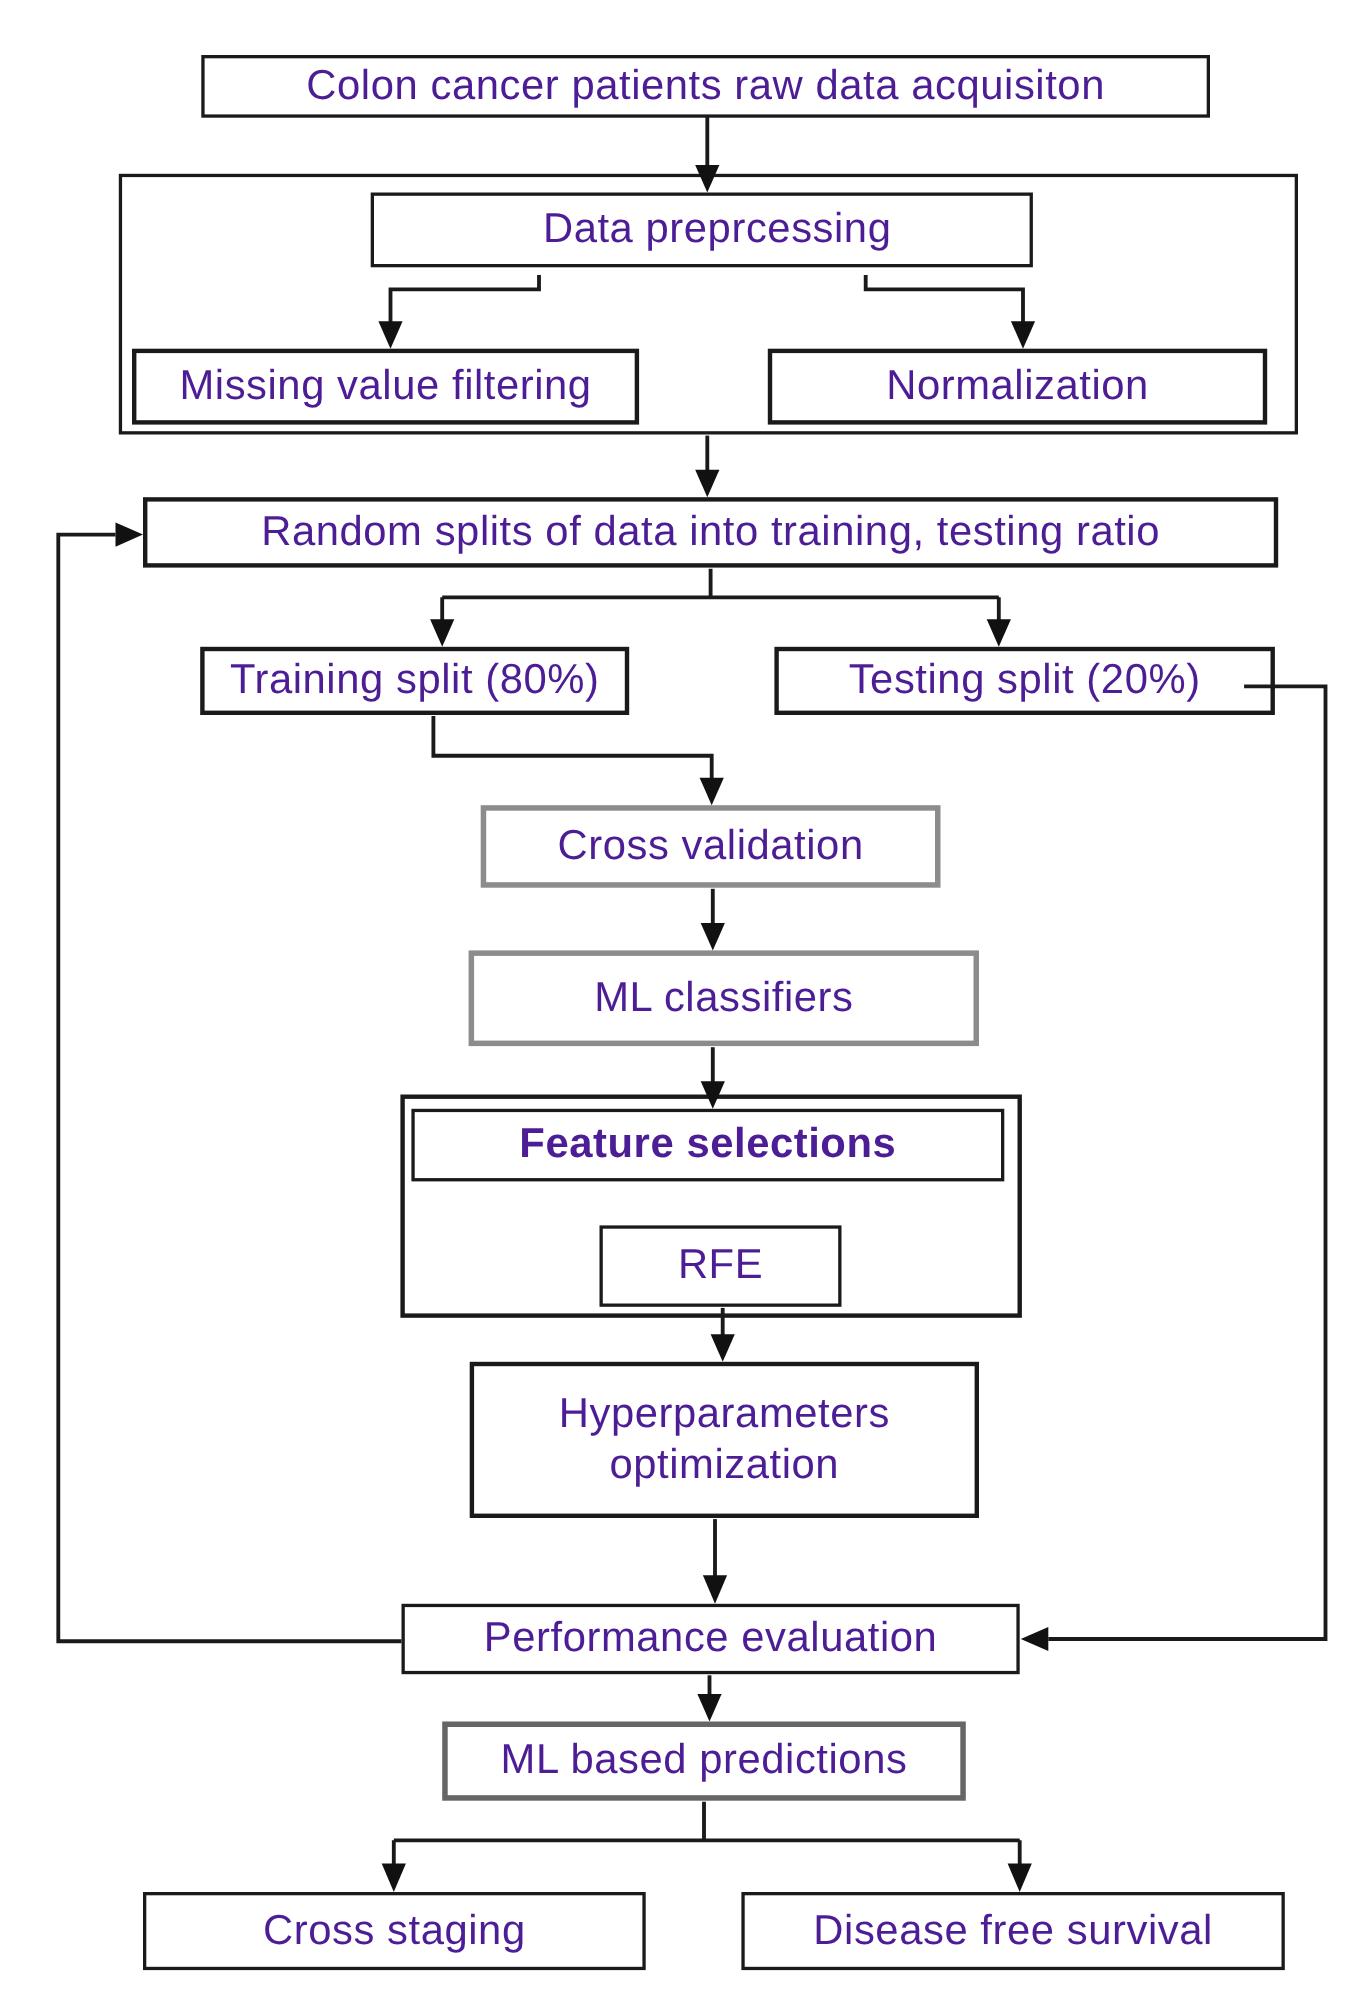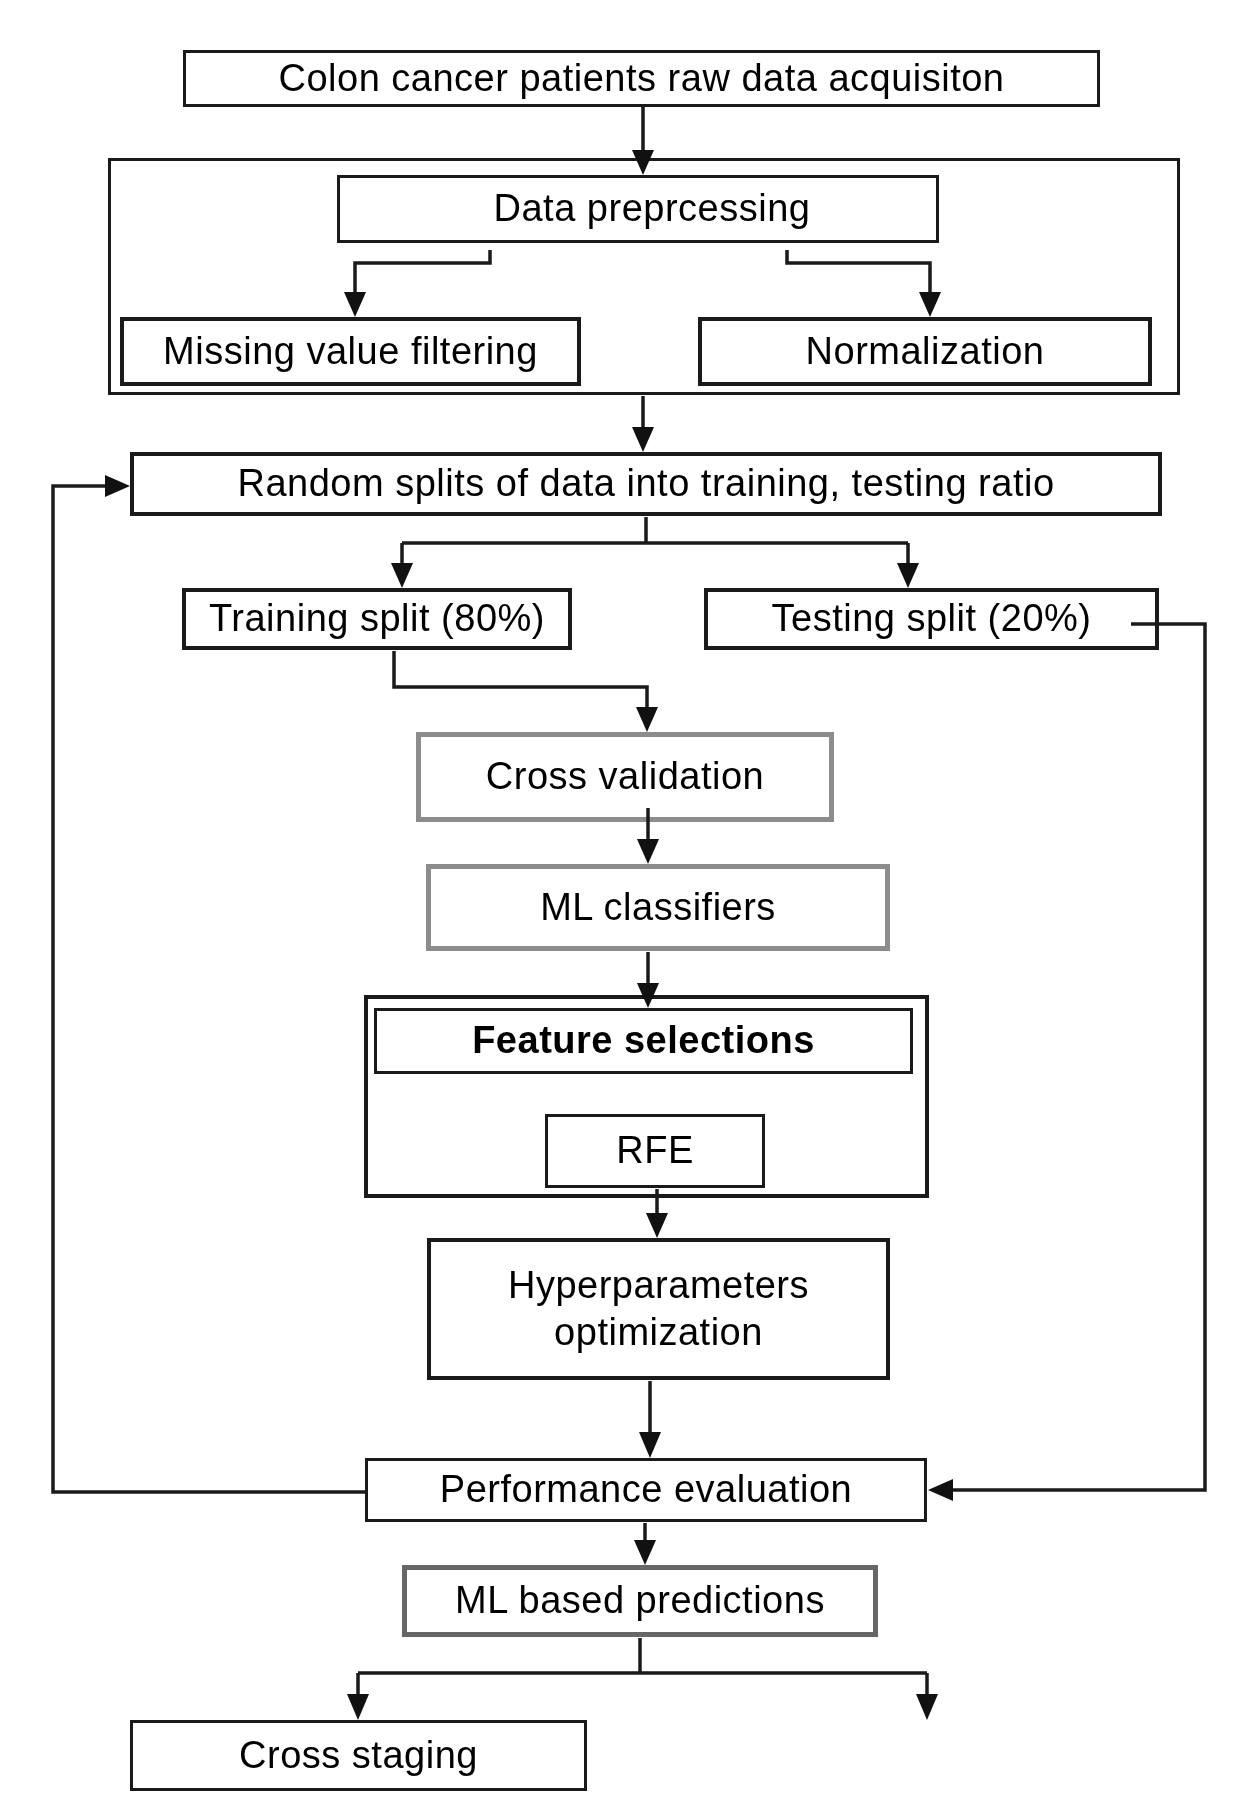--- a/index.html
+++ b/index.html
@@ -18,21 +18,21 @@
   .node {
     position: absolute;
     box-sizing: border-box;
     background: #ffffff;
     display: flex;
     align-items: center;
     justify-content: center;
     text-align: center;
     font-size: 38px;
     line-height: 1.25;
-    color: #000000;
+    color: #4c1d95;
     letter-spacing: 0.5px;
     z-index: 2;
   }
   .group {
     position: absolute;
     box-sizing: border-box;
     background: #ffffff;
     z-index: 1;
   }
   .b3  { border: 3px solid #1a1a1a; }
@@ -72,36 +72,37 @@
   <div class="node b4" style="left:120px; top:317px; width:461px; height:69px;">Missing value filtering</div>
 
   <div class="node b4" style="left:698px; top:317px; width:454px; height:69px;">Normalization</div>
 
   <div class="node b4" style="left:130px; top:452px; width:1032px; height:64px;">Random splits of data into training, testing ratio</div>
 
   <div class="node b4" style="left:182px; top:588px; width:390px; height:62px;">Training split (80%)</div>
 
   <div class="node b4" style="left:676px; top:588px; width:455px; height:62px;margin-left:28px;">Testing split (20%)</div>
 
-  <div class="node gray5" style="left:416px; top:732px; width:418px; height:90px;">Cross validation</div>
+  <div class="node gray5" style="left:437px; top:732px; width:418px; height:75px;">Cross validation</div>
 
   <div class="node gray5" style="left:426px; top:864px; width:464px; height:87px;">ML classifiers</div>
 
   <div class="node b3" style="left:374px; top:1008px; width:539px; height:66px;font-weight:bold;">Feature selections</div>
 
   <div class="node b3" style="left:545px; top:1114px; width:220px; height:74px;">RFE</div>
 
   <div class="node b4" style="left:427px; top:1238px; width:463px; height:142px; padding:0 60px;">Hyperparameters optimization</div>
 
   <div class="node b3" style="left:365px; top:1458px; width:562px; height:64px;">Performance evaluation</div>
 
   <div class="node gray6" style="left:402px; top:1565px; width:476px; height:72px;">ML based predictions</div>
 
   <div class="node b3" style="left:130px; top:1720px; width:457px; height:71px;">Cross staging</div>
 
+  <div class="node b3" style="left:674px; top:1720px; width:494px; height:71px;">Disease free survival</div>
 
   <svg class="edges" viewBox="0 0 1236 1812">
 
     <path d="M643 105 V150"></path>
     <polygon points="632,150 654,150 643,175"></polygon>
 
     <path d="M490 250 V263 H355 V293"></path>
     <polygon points="344,292 366,292 355,317"></polygon>
 
     <path d="M787 250 V263 H930 V293"></path>

